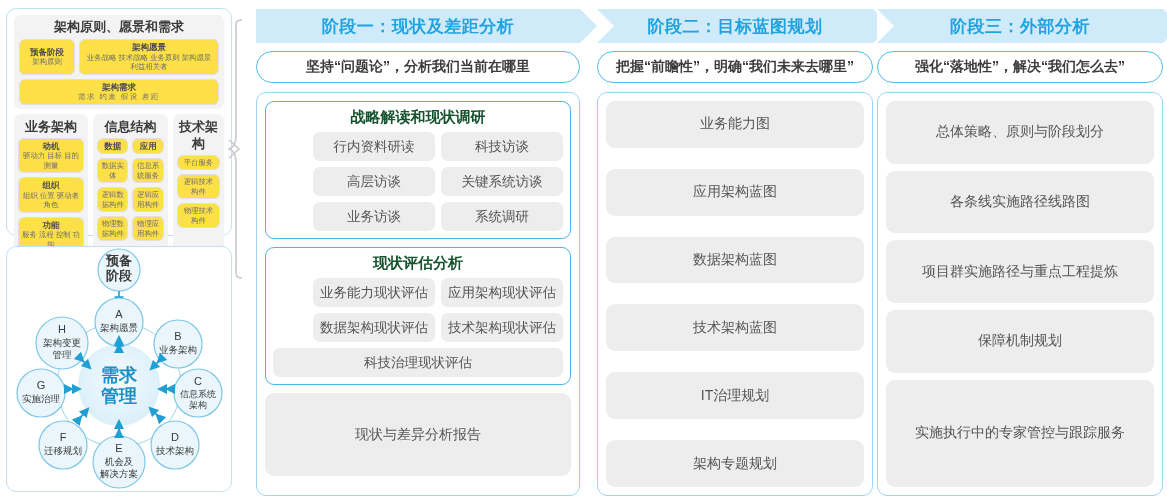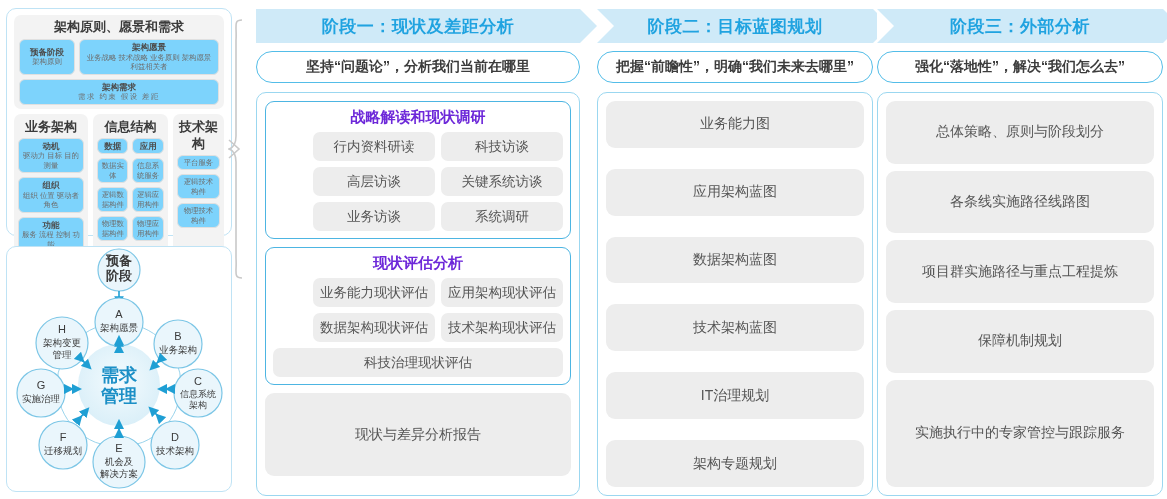--- a/index.html
+++ b/index.html
@@ -38,21 +38,21 @@
   }
   .grp-title {
     text-align:center;
     font-weight:bold;
     color:#3b3b3b;
     font-size:13px;
     line-height:16px;
     margin-bottom:4px;
   }
   .cell {
-    background:#7dd3fc;
+    background:#fde047;
     border:1px solid #e0e0e0;
     border-radius:6px;
     text-align:center;
     color:#5e5e5e;
     padding:2px 3px;
   }
   .cell .ch { font-weight:bold; font-size:8.5px; line-height:10.5px; color:#4d4d4d; display:block; }
   .cell .cs { font-size:7.4px; line-height:9.5px; color:#6d6d6d; display:block; }
 
   .row-flex { display:flex; gap:4px; }
@@ -140,21 +140,21 @@
   #phase1 .phase-body { height:404px; }
   #phase2 .phase-body { height:404px; display:flex; flex-direction:column; gap:21px; }
   #phase3 .phase-body { height:404px; display:flex; flex-direction:column; gap:7px; }
 
   
   .inner-box {
     border:1px solid #4db5e2; border-radius:9px;
     background:#fff; padding:6px 7px 7px;
   }
   .inner-title {
-    text-align:center; font-weight:bold; font-size:15px; color:#6d28d9;
+    text-align:center; font-weight:bold; font-size:15px; color:#14532d;
     margin-bottom:6px; line-height:18px;
   }
   .pill {
     background:#ededed; border-radius:7px;
     display:flex; align-items:center; justify-content:center;
     font-size:13.5px; color:#555; height:29px;
   }
   .pill-grid2 { display:grid; grid-template-columns:1fr 1fr; gap:6px;margin-left:40px; }
   .pill-col { display:flex; flex-direction:column; gap:6px; }
 

